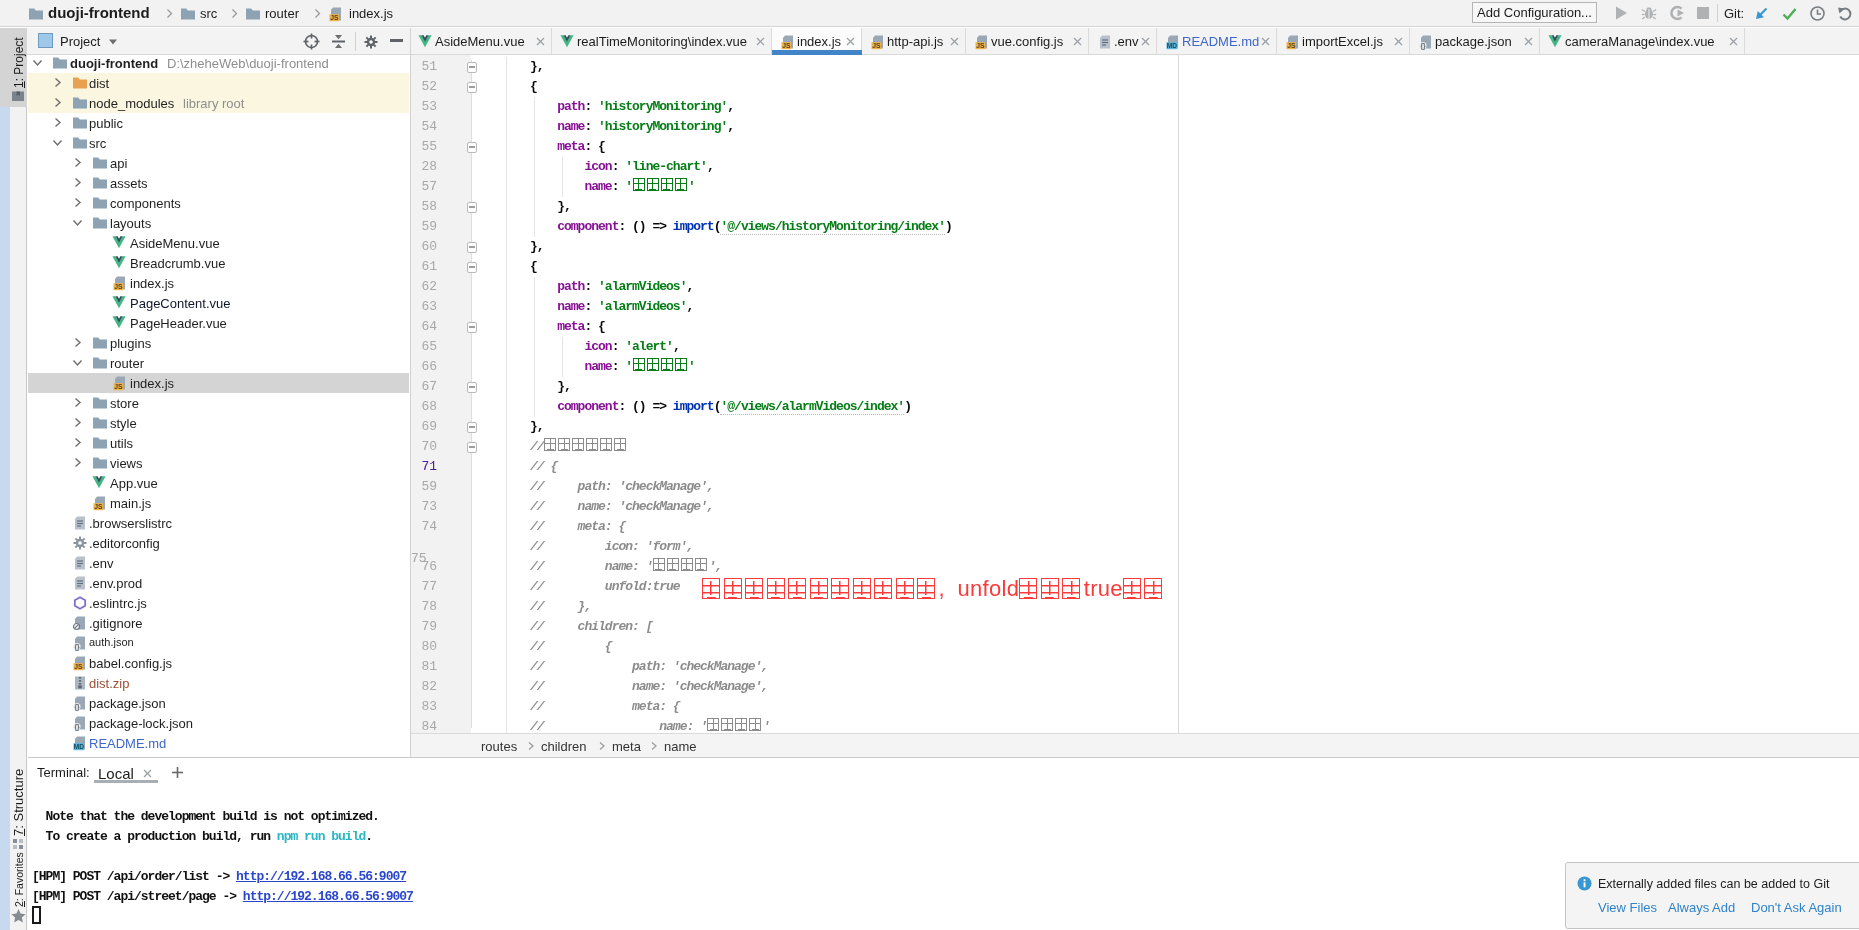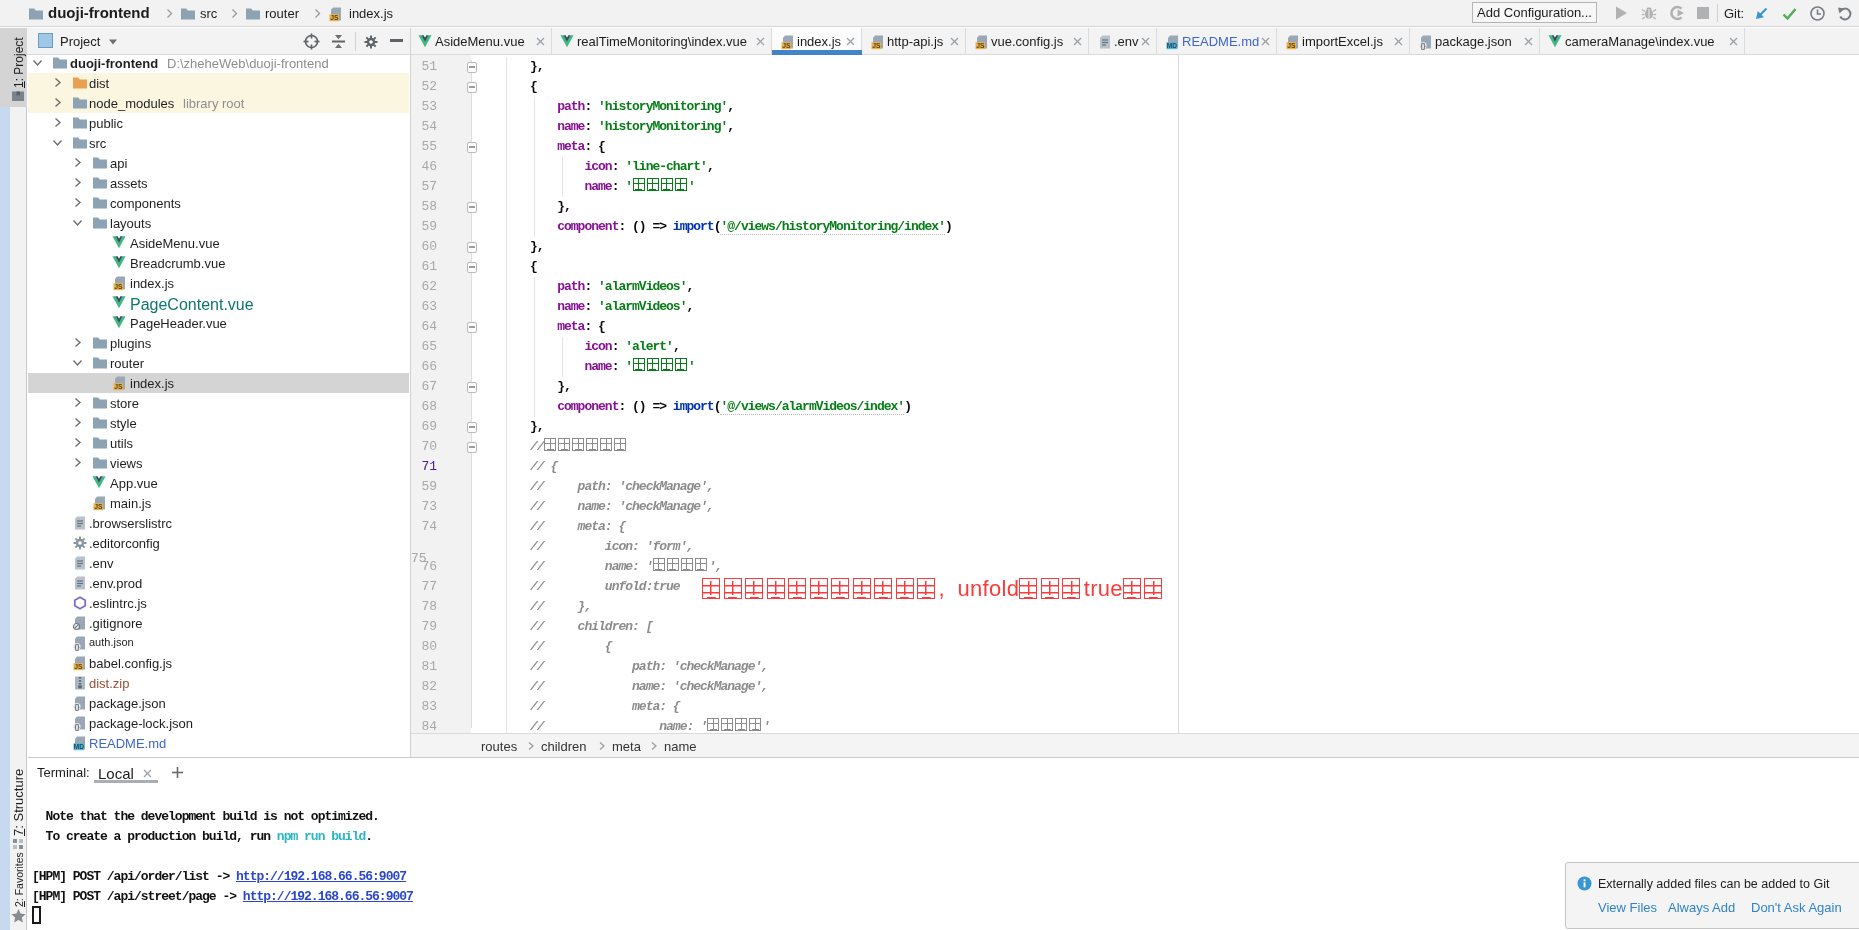--- a/index.html
+++ b/index.html
@@ -357,21 +357,21 @@
 <svg class="abs" style="left:112px;top:275px" width="16" height="16" viewBox="0 0 16 16">
     <path fill="#9aa7b4" d="M5.2 1.5 H13 V14.5 H3 V3.7 Z"></path>
     <rect x="1.5" y="8.2" width="9.5" height="7" fill="#edb24a"></rect>
     <text x="6.3" y="14.2" font-size="6.8" font-weight="bold" fill="#55421e" text-anchor="middle" font-family="Liberation Sans">JS</text>
   </svg>
 <div class="abs" style="left:130px;top:276px;font-size:13px;color:#1f1f1f;font-weight:normal;white-space:nowrap">index.js</div>
 <svg class="abs" style="left:112px;top:295px" width="14" height="14" viewBox="0 0 16 16">
     <path fill="#41b883" d="M0.5 1.5h3.6L8 7.6l3.9-6.1h3.6L8 15.2z"></path>
     <path fill="#35495e" d="M4.1 1.5h2.3L8 4.3l1.6-2.8h2.3L8 8.8z"></path>
   </svg>
-<div class="abs" style="left:130px;top:296px;font-size:16px;color:#0f766e;font-weight:normal;white-space:nowrap">PageContent.vue</div>
+<div class="abs" style="left:130px;top:296px;font-size:13px;color:#0f172a;font-weight:normal;white-space:nowrap">PageContent.vue</div>
 <svg class="abs" style="left:112px;top:315px" width="14" height="14" viewBox="0 0 16 16">
     <path fill="#41b883" d="M0.5 1.5h3.6L8 7.6l3.9-6.1h3.6L8 15.2z"></path>
     <path fill="#35495e" d="M4.1 1.5h2.3L8 4.3l1.6-2.8h2.3L8 8.8z"></path>
   </svg>
 <div class="abs" style="left:130px;top:316px;font-size:13px;color:#1f1f1f;font-weight:normal;white-space:nowrap">PageHeader.vue</div>
 <svg class="abs" style="left:72px;top:337px" width="11" height="11" viewBox="0 0 11 11">
     <path fill="none" stroke="#6e6e6e" stroke-width="1.4" d="M3.5 1.5 8 5.5 3.5 9.5"></path>
   </svg>
 <svg class="abs" style="left:92px;top:335px" width="16" height="16" viewBox="0 0 16 16">
     <path fill="#8da2b2" d="M1 2.5h5.2L7.8 4.5H15v9H1z"></path>
@@ -539,21 +539,21 @@
 <div class="abs" style="left:467px;top:82px;width:10px;height:11px;background:#fff;border:1px solid #b9b9b9;border-radius:2px"></div>
 <div class="abs" style="left:469px;top:86px;width:6px;height:1.5px;background:#9d9d9d"></div>
 <div class="abs mono" style="left:411px;top:97px;width:26px;height:20px;line-height:20px;text-align:right;color:#a8a8a8;font-weight:normal;letter-spacing:0">53</div>
 <div class="abs mono" style="left:462px;top:97px;height:20px;line-height:20px;color:#080808">              <span style="color:#871094">path</span>: <span style="color:#067d17">'historyMonitoring'</span>,</div>
 <div class="abs mono" style="left:411px;top:117px;width:26px;height:20px;line-height:20px;text-align:right;color:#a8a8a8;font-weight:normal;letter-spacing:0">54</div>
 <div class="abs mono" style="left:462px;top:117px;height:20px;line-height:20px;color:#080808">              <span style="color:#871094">name</span>: <span style="color:#067d17">'historyMonitoring'</span>,</div>
 <div class="abs mono" style="left:411px;top:137px;width:26px;height:20px;line-height:20px;text-align:right;color:#a8a8a8;font-weight:normal;letter-spacing:0">55</div>
 <div class="abs mono" style="left:462px;top:137px;height:20px;line-height:20px;color:#080808">              <span style="color:#871094">meta</span>: {</div>
 <div class="abs" style="left:467px;top:142px;width:10px;height:11px;background:#fff;border:1px solid #b9b9b9;border-radius:2px"></div>
 <div class="abs" style="left:469px;top:146px;width:6px;height:1.5px;background:#9d9d9d"></div>
-<div class="abs mono" style="left:411px;top:157px;width:26px;height:20px;line-height:20px;text-align:right;color:#a8a8a8;font-weight:normal;letter-spacing:0">46</div>
+<div class="abs mono" style="left:411px;top:157px;width:26px;height:20px;line-height:20px;text-align:right;color:#a8a8a8;font-weight:normal;letter-spacing:0">28</div>
 <div class="abs mono" style="left:462px;top:157px;height:20px;line-height:20px;color:#080808">                  <span style="color:#871094">icon</span>: <span style="color:#067d17">'line-chart'</span>,</div>
 <div class="abs mono" style="left:411px;top:177px;width:26px;height:20px;line-height:20px;text-align:right;color:#a8a8a8;font-weight:normal;letter-spacing:0">57</div>
 <div class="abs mono" style="left:462px;top:177px;height:20px;line-height:20px;color:#080808">                  <span style="color:#871094">name</span>: <span style="color:#067d17">'<span class="ck"></span><span class="ck"></span><span class="ck"></span><span class="ck"></span>'</span></div>
 <div class="abs mono" style="left:411px;top:197px;width:26px;height:20px;line-height:20px;text-align:right;color:#a8a8a8;font-weight:normal;letter-spacing:0">58</div>
 <div class="abs mono" style="left:462px;top:197px;height:20px;line-height:20px;color:#080808">              },</div>
 <div class="abs" style="left:467px;top:202px;width:10px;height:11px;background:#fff;border:1px solid #b9b9b9;border-radius:2px"></div>
 <div class="abs" style="left:469px;top:206px;width:6px;height:1.5px;background:#9d9d9d"></div>
 <div class="abs mono" style="left:411px;top:217px;width:26px;height:20px;line-height:20px;text-align:right;color:#a8a8a8;font-weight:normal;letter-spacing:0">59</div>
 <div class="abs mono" style="left:462px;top:217px;height:20px;line-height:20px;color:#080808">              <span style="color:#871094">component</span>: () =&gt; <span style="color:#0033b3;font-weight:bold">import</span>(<span style="color:#067d17;border-bottom:1px dotted #b8b8b8">'@/views/historyMonitoring/index'</span>)</div>
 <div class="abs mono" style="left:411px;top:237px;width:26px;height:20px;line-height:20px;text-align:right;color:#a8a8a8;font-weight:normal;letter-spacing:0">60</div>

